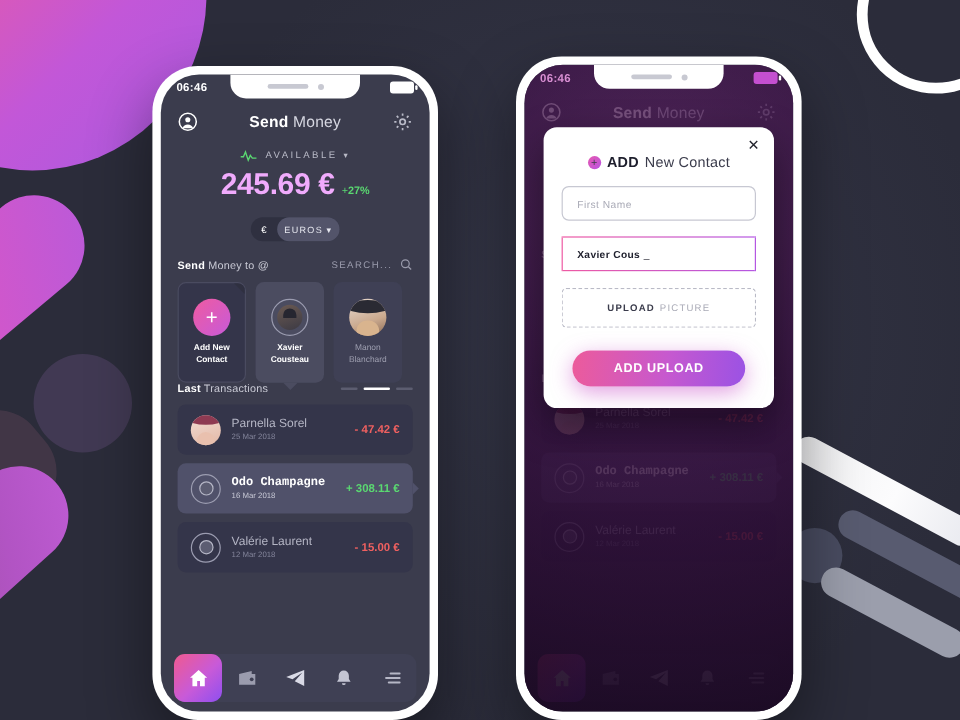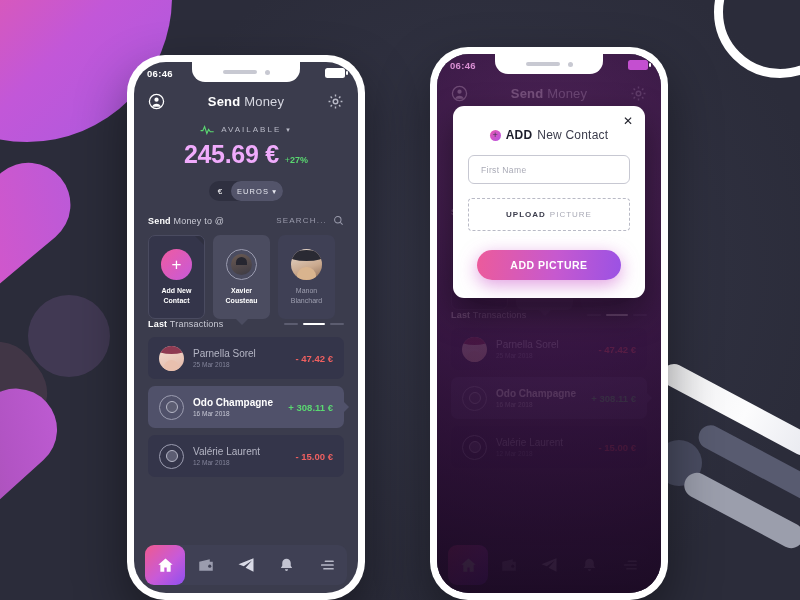--- a/index.html
+++ b/index.html
@@ -271,21 +271,21 @@
     position:relative;
   }
   .tx.active { background:#50516a; }
   .tx.active::after{
     content:''; position:absolute; right:-5px; top:50%; transform:translateY(-50%);
     border-width:5px 0 5px 5px; border-style:solid;
     border-color:transparent transparent transparent #50516a;
   }
   .tx-info { flex:1; min-width:0; }
   .tx-name { font-size:10px; color:#b4b5c4; }
-  .tx.active .tx-name { color:#ffffff; font-weight:bold; }
+  .tx.active .tx-name { color:#ffffff; font-weight:bold;font-family:Liberation Mono, monospace; }
   .tx-date { font-size:6.5px; color:#83849a; margin-top:2px; }
   .tx.active .tx-date { color:#c8c9d6; }
   .tx-amt { font-size:9.5px; font-weight:bold; white-space:nowrap; }
   .neg { color:#ef6060; }
   .pos { color:#5ad871; }
 
   
   .nav {
     position:absolute; left:11px; right:11px; bottom:8px; height:40px;
     background:#3f4054; border-radius:9px;
@@ -713,23 +713,27 @@
       <div class="modal-title">
         <span class="badge-plus">+</span>
         <b>ADD</b>
         <span>New Contact</span>
       </div>
 
       <div class="field">
         <span>First Name</span>
       </div>
 
+      <div class="field filled">
+        <span>Xavier Cous</span>
+        <span class="caret">_</span>
+      </div>
 
       <div class="upload">
         <b>UPLOAD</b>
         <span>PICTURE</span>
       </div>
 
-      <div class="cta">ADD PICTURE</div>
+      <div class="cta">ADD UPLOAD</div>
     </div>
 
   </div>
 </div>
 
 </body></html>

